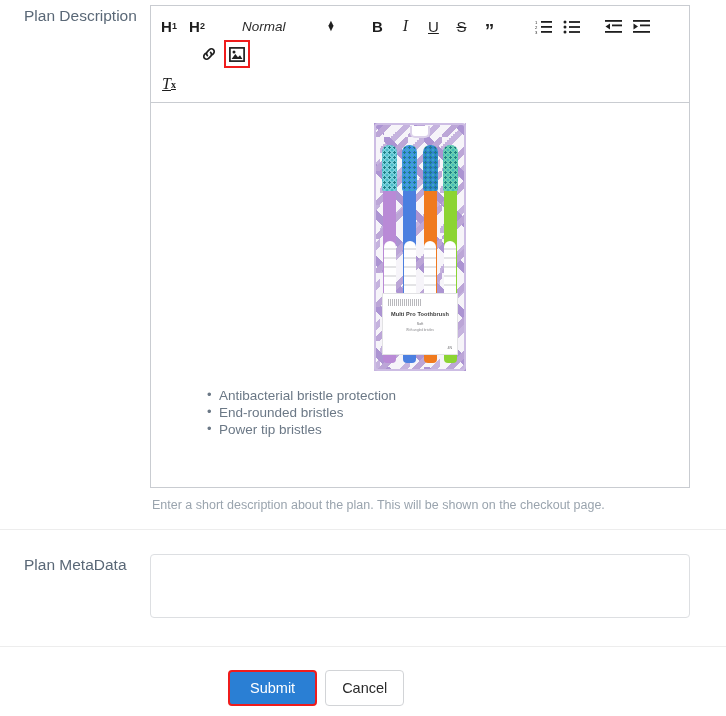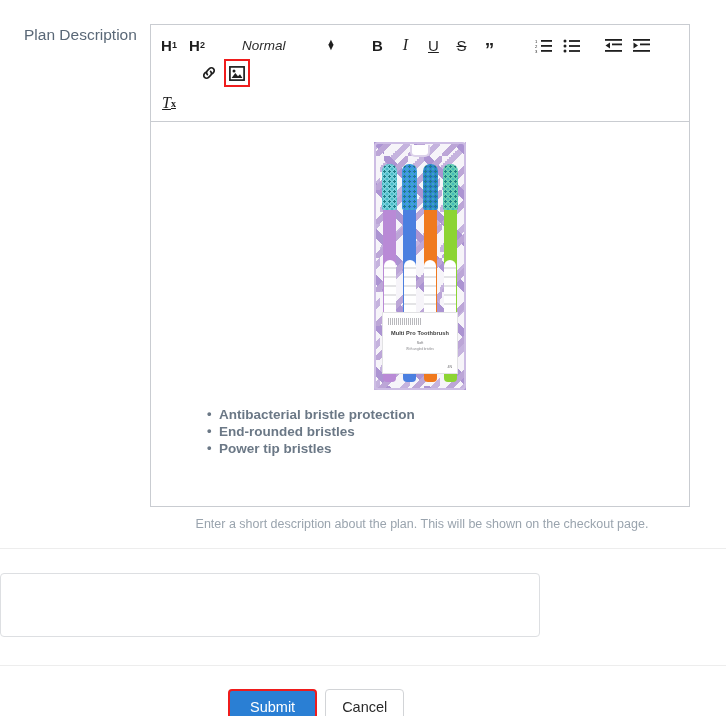--- a/index.html
+++ b/index.html
@@ -26,21 +26,21 @@
     padding-left: 24px;
     box-sizing: border-box;
     font-size: 15.5px;
     line-height: 22px;
     color: #5a6877;
     font-weight: 400;
   }
 
   
   #description-row {
-    padding-top: 24px;
+    padding-top: 5px;
   }
   .field-control {
     width: 542px;
   }
 
   
   .editor {
     width: 540px;
     box-sizing: border-box;
     border: 1px solid #c9ccd1;
@@ -131,41 +131,40 @@
     text-align: center;
     padding-top: 8px;
   }
   .bullets {
     margin: 16px 0 0 0;
     padding-left: 42px;
     list-style: none;
   }
   .bullets li {
     font-size: 13.5px;
-    font-weight: bold;
+    font-weight: normal;
     color: #6b7886;
     line-height: 17px;
     margin-bottom: 0;
     position: relative;
     padding-left: 12px;
   }
   .bullets li::before {
     content: "\2022";
     position: absolute;
     left: 0;
     top: -1px;
     font-size: 13px;
   }
 
   .help-text {
     font-size: 12.5px;
     color: #9aa4ae;
     padding: 9px 0 0 2px;
     line-height: 16px;
-    text-align: center;
   }
 
   
   .divider {
     height: 1px;
     background: #ededed;
     width: 100%;
   }
 
   
@@ -517,20 +516,21 @@
     </div>
 
     <div class="help-text">Enter a short description about the plan. This will be shown on the checkout page.</div>
 
   </div>
 </div>
 
 <div class="divider" style="margin-top:16px;"></div>
 
 <div class="form-row" id="metadata-row">
+  <div class="field-label">Plan MetaData</div>
   <div class="field-control">
     <textarea class="meta-input" placeholder="" style=""></textarea>
   </div>
 </div>
 
 <div class="divider" style="margin-top:24px;"></div>
 
 <div class="actions">
   <button class="btn btn-submit">Submit</button>
   <button class="btn btn-cancel">Cancel</button>

